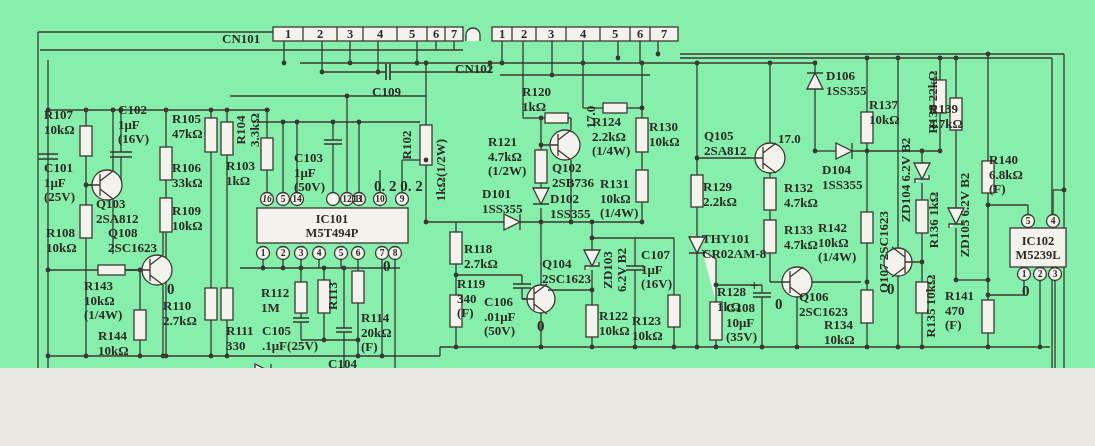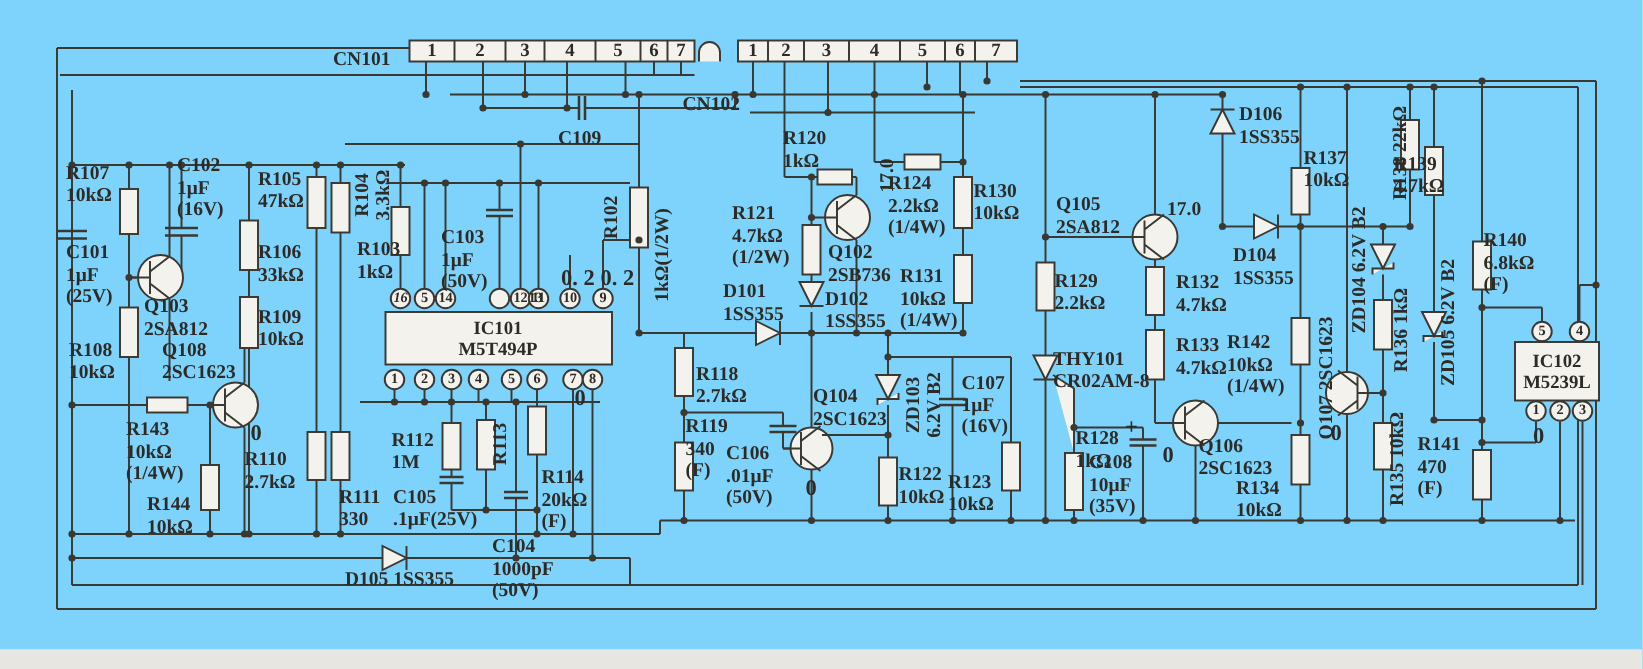--- a/index.html
+++ b/index.html
@@ -1,16 +1,16 @@
 <!DOCTYPE html>
 <html><head>
 <meta charset="utf-8">
 <style>
   html,body{margin:0;padding:0;background:#e8e6e0;}
-  .stage{position:relative;width:1095px;height:433px;background:#7dd3fc;overflow:hidden;
+  .stage{position:relative;width:1095px;height:368px;background:#86efac;overflow:hidden;
          font-family:"Liberation Serif",serif;color:#2e2b26;}
   svg{position:absolute;left:0;top:0;}
   .lbl{position:absolute;font-size:13px;font-weight:700;line-height:1.12;white-space:pre-line;z-index:3;}
   .vlab{position:absolute;font-size:13px;font-weight:700;line-height:1.05;white-space:pre;text-align:center;
         transform:translate(-50%,-50%) rotate(-90deg);z-index:3;}
   .sm{font-size:15px;}
   .pin-num{position:absolute;font-size:9.5px;font-weight:700;transform:translate(-50%,-50%);z-index:4;}
   .cn-num{position:absolute;font-size:12.5px;font-weight:700;transform:translate(-50%,-50%);z-index:4;}
   .iclbl{position:absolute;font-size:12.5px;font-weight:700;text-align:center;white-space:pre-line;
          transform:translate(-50%,-50%);line-height:1.15;z-index:4;}
@@ -447,21 +447,21 @@
 10kΩ
 (1/4W)</div>
   <div class="lbl" style="left:98px;top:329px">R144
 10kΩ</div>
   <div class="lbl" style="left:163px;top:299px">R110
 2.7kΩ</div>
   <div class="lbl" style="left:226px;top:324px">R111
 330</div>
   <div class="vlab" style="left:248px;top:130px">R104
 3.3kΩ</div>
-  <div class="lbl" style="left:238px;top:159px">R103
+  <div class="lbl" style="left:226px;top:159px">R103
 1kΩ</div>
   <div class="lbl" style="left:294px;top:151px">C103
 1μF
 (50V)</div>
   <div class="lbl" style="left:261px;top:286px">R112
 1M</div>
   <div class="lbl" style="left:262px;top:324px">C105
 .1μF(25V)</div>
   <div class="vlab" style="left:333px;top:296px">R113</div>
   <div class="lbl" style="left:361px;top:311px">R114

